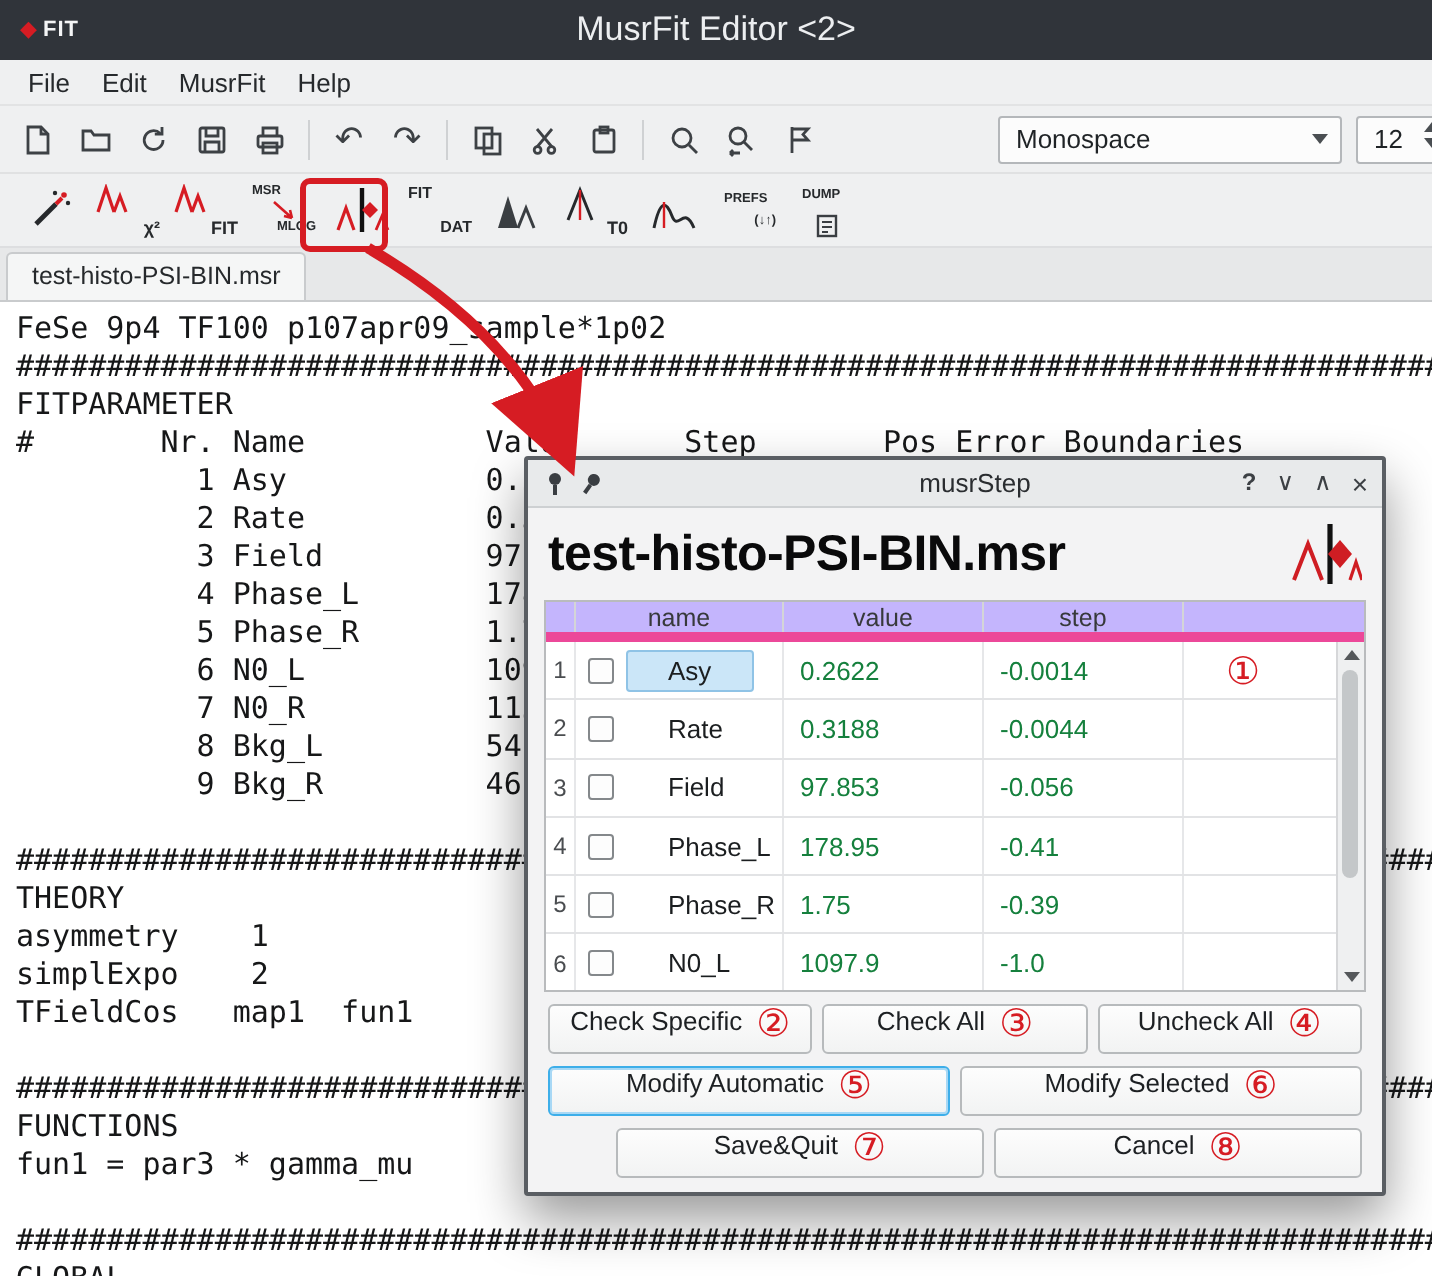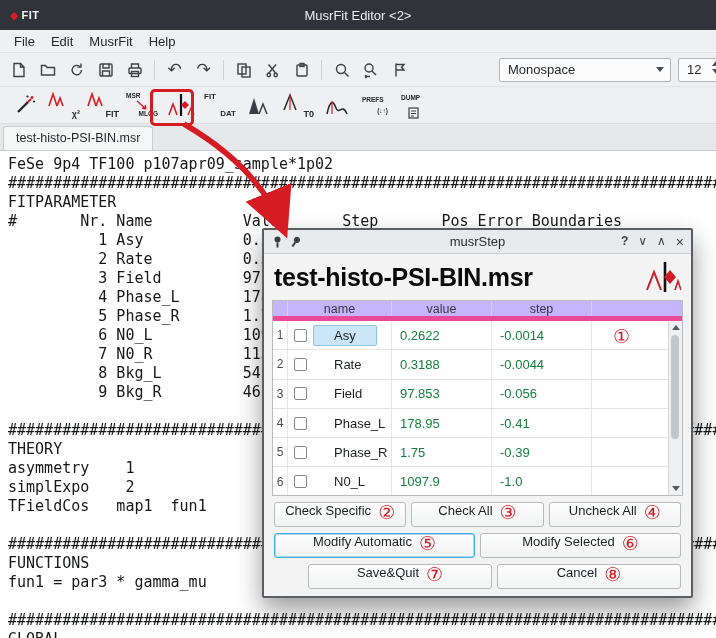--- a/index.html
+++ b/index.html
@@ -5,21 +5,21 @@
   * { margin:0; padding:0; box-sizing:border-box; }
   html,body { width:716px; height:638px; }
   body { font-family:"Liberation Sans", sans-serif; background:#eff0f1; }
   .screen { position:relative; width:716px; height:638px; overflow:hidden; background:#eff0f1; }
 
   
   .titlebar { height:30px; background:#30343a; display:flex; align-items:center; position:relative; }
   .win-logo { display:flex; align-items:center; gap:3px; margin-left:10px; z-index:2; }
   .win-logo .diamond { color:#d61c23; font-size:11px; line-height:1; }
   .win-logo .logo-text { color:#f4f5f6; font-weight:bold; font-size:11px; letter-spacing:.5px; }
-  .win-title { position:absolute; left:0; width:100%; text-align:center; color:#eceef0; font-size:13px; }
+  .win-title { position:absolute; left:0; width:100%; text-align:center; color:#eceef0; font-size:17px; }
 
   
   .menubar { height:23px; display:flex; align-items:center; padding-left:6px; background:#eff0f1; border-bottom:1px solid #e2e3e4; }
   .menu-item { padding:2px 8px; font-size:13px; color:#26292c; }
 
   
   .toolbar1 { height:34px; display:flex; align-items:center; padding:0 4px; background:#eff0f1; border-bottom:1px solid #e0e1e2; }
   .tbtn { width:27px; height:27px; display:flex; align-items:center; justify-content:center; margin:0 1px; border-radius:3px; }
   .tbtn svg { stroke:#3d4145; fill:none; stroke-width:1.4; }
   .tbtn .glyph { font-size:17px; color:#3d4145; line-height:1; }
@@ -44,21 +44,21 @@
   .tabbar { height:27px; background:#e7e8e9; display:flex; align-items:flex-end; padding-left:3px; border-bottom:1px solid #c9cbcd; }
   .tab { height:24px; padding:4px 12px 0; background:#f5f6f6; border:1px solid #c9cbcd; border-bottom:none; border-radius:3px 3px 0 0; font-size:12.5px; color:#26292c; }
 
   
   .editor { width:716px; height:487px; background:#ffffff; color:#161718; font-family:"DejaVu Sans Mono","Liberation Mono",monospace; font-size:15px; line-height:19px; padding:4px 0 0 8px; overflow:hidden; white-space:pre; }
 
   
   .dialog { position:absolute; left:262px; top:228px; width:431px; height:370px; background:#f3f3f4; border:2px solid #5a5e63; border-radius:2px; box-shadow:0 12px 26px rgba(0,0,0,.4); display:flex; flex-direction:column; z-index:20; }
   .d-titlebar { height:24px; background:#e8eaeb; border-bottom:1px solid #cdd0d2; display:flex; align-items:center; padding:0 7px; position:relative; flex:none; }
   .d-pins { display:flex; gap:5px; z-index:2; }
-  .d-title { position:absolute; left:0; width:100%; text-align:center; font-size:13px; color:#2a2d30; }
+  .d-title { position:absolute; left:10px; width:100%; text-align:center; font-size:13px; color:#2a2d30; }
   .d-controls { margin-left:auto; display:flex; gap:10px; z-index:2; }
   .d-controls span { font-size:12px; color:#3c4044; line-height:1; }
   .d-heading { height:46px; display:flex; align-items:center; padding:0 10px; flex:none; }
   .d-heading-text { font-size:25px; font-weight:bold; color:#0a0a0b; letter-spacing:-.3px; }
   .d-heading-icon { margin-left:auto; }
 
   .d-table { margin:0 8px; height:196px; background:#fff; border:1px solid #b9bbbd; position:relative; flex:none; overflow:hidden; }
   .tgrid { display:grid; grid-template-columns:15px 104px 100px 100px 1fr; }
   .thead { height:20px; background:#c4b5fd; border-bottom:5px solid #ec4899; }
   .thead div { display:flex; align-items:center; justify-content:center; font-size:12.5px; color:#37393b; border-right:1px solid #d4d5d7; }

